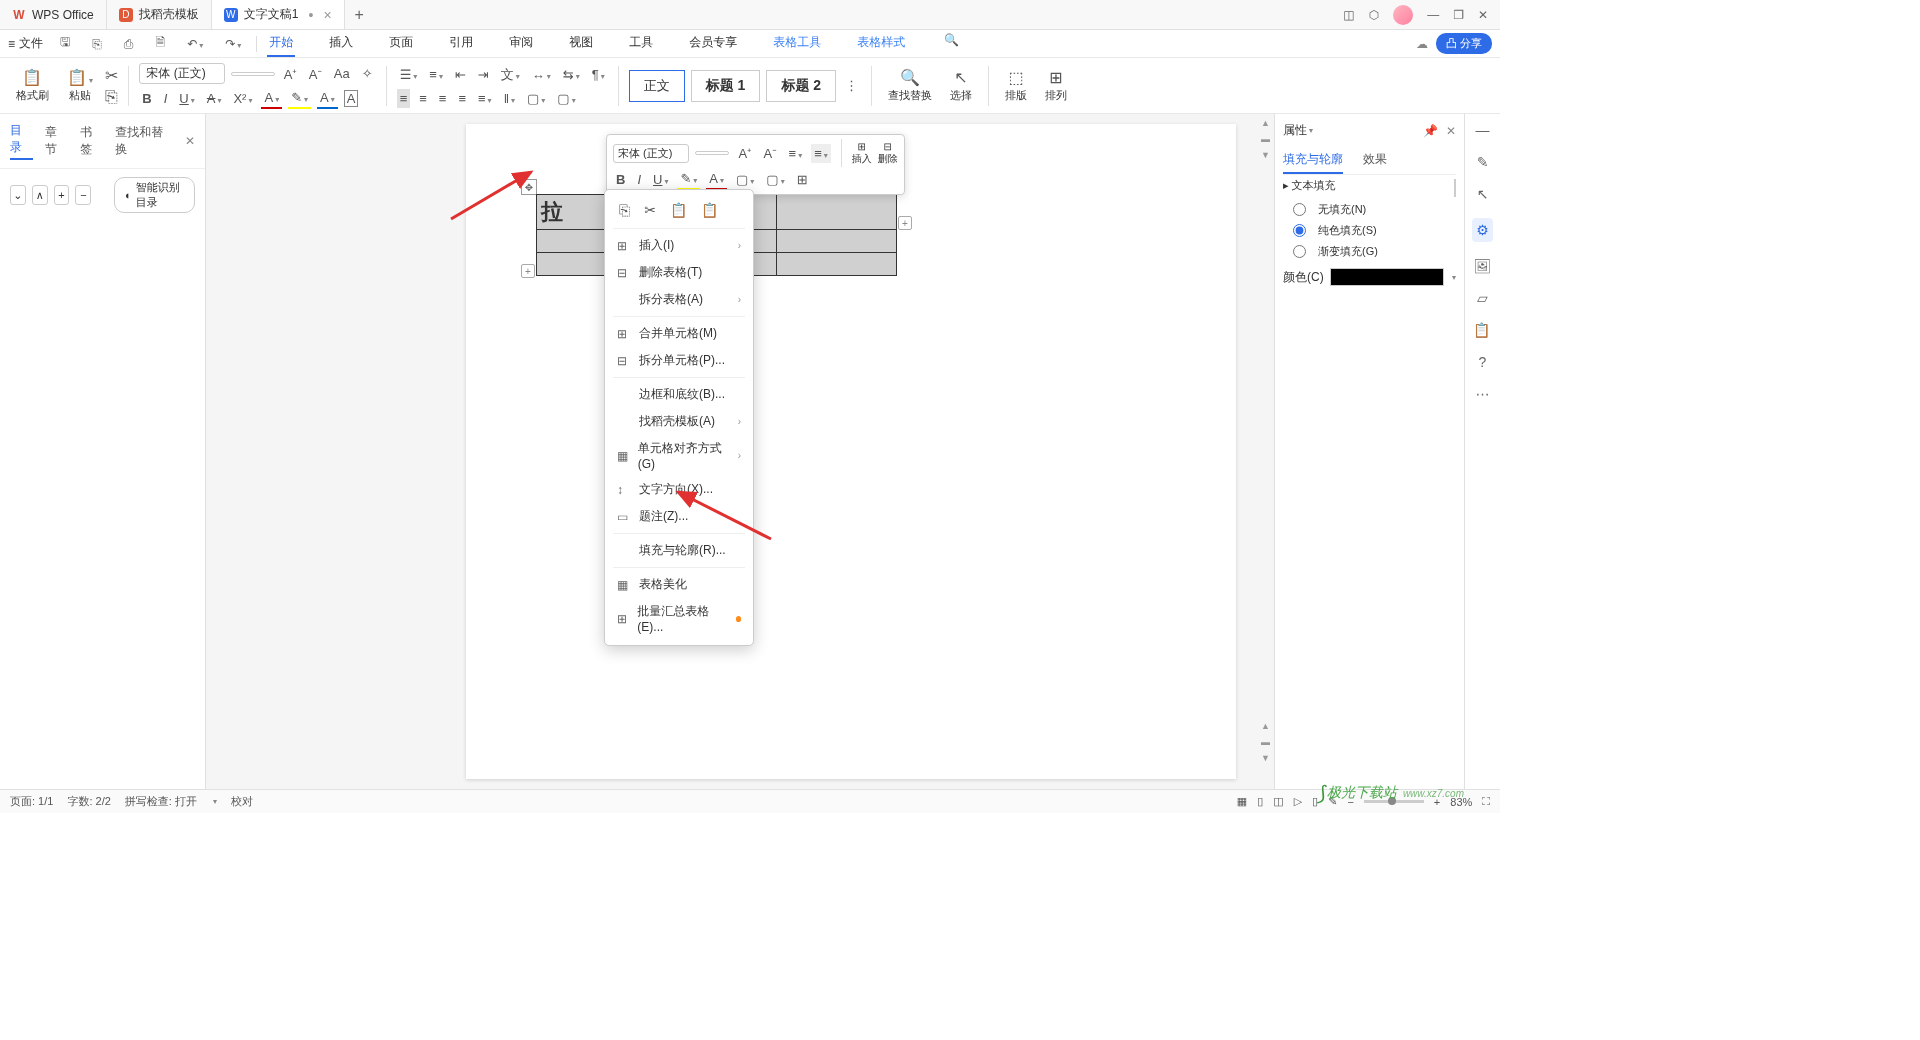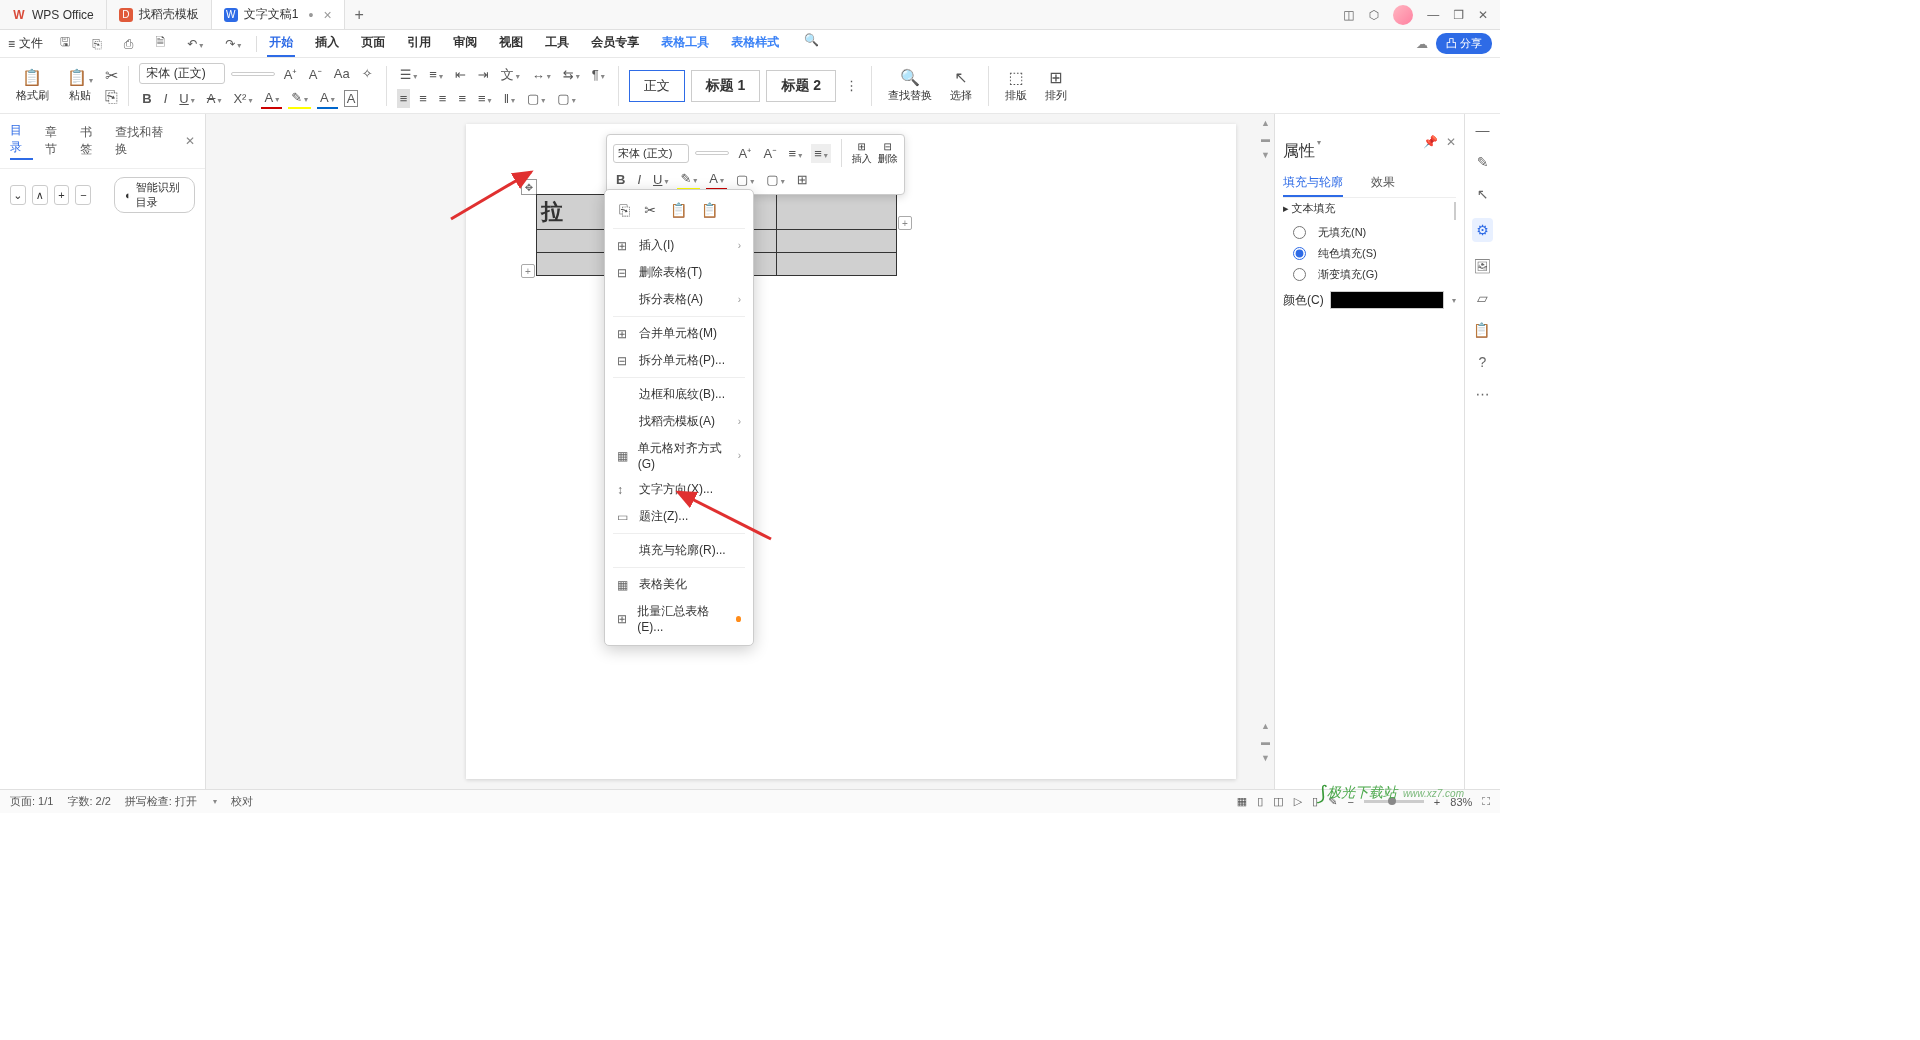--- a/index.html
+++ b/index.html
@@ -16,21 +16,21 @@
 .titlebar-right { margin-left: auto; display: flex; align-items: center; gap: 14px; padding-right: 12px; }
 .titlebar-right span { color: #666; cursor: pointer; }
 .avatar { width: 20px; height: 20px; border-radius: 50%; background: linear-gradient(135deg,#ffb6c1,#ff80a0); }
 
 
 .menubar { height: 28px; display: flex; align-items: center; padding: 0 8px; border-bottom: 1px solid #e8e8e8; gap: 2px; }
 .menu-icon { padding: 3px 5px; color: #555; cursor: pointer; }
 .file-menu { display: flex; align-items: center; gap: 12px; }
 .file-label { display: flex; align-items: center; gap: 4px; }
 .menu-divider { width: 1px; height: 16px; background: #ddd; margin: 0 8px; }
-.menu-items { display: flex; gap: 18px; font-weight: bold; }
+.menu-items { display: flex; gap: 32px; }
 .menu-item { color: #333; cursor: pointer; padding: 4px 2px; }
 .menu-item.active { color: #2e6be6; border-bottom: 2px solid #2e6be6; }
 .menu-item.blue { color: #3b82f6; }
 .menubar-right { margin-left: auto; display: flex; align-items: center; gap: 8px; }
 .share-btn { background: #2e6be6; color: #fff; padding: 3px 10px; border-radius: 10px; font-size: 11px; }
 
 
 .ribbon { height: 56px; display: flex; align-items: center; padding: 4px 10px; border-bottom: 1px solid #e8e8e8; gap: 6px; }
 .ribbon-group { display: flex; flex-direction: column; align-items: center; gap: 1px; padding: 0 6px; }
 .ribbon-sep { width: 1px; height: 40px; background: #e0e0e0; margin: 0 4px; }
@@ -78,24 +78,24 @@
 .ctx-icon { width: 14px; color: #666; font-size: 12px; }
 .ctx-arrow { margin-left: auto; color: #999; font-size: 10px; }
 .ctx-dot { width: 6px; height: 6px; border-radius: 50%; background: #ff8c1a; margin-left: 4px; }
 
 
 .arrow { position: absolute; pointer-events: none; }
 
 
 .rightpanel { width: 190px; border-left: 1px solid #e0e0e0; background: #fff; padding: 4px 8px; font-size: 12px; }
 .rp-header { display: flex; align-items: center; padding: 4px 0; }
-.rp-title { font-size: 16px; margin-top: 19px; }
+.rp-title { font-size: 12px; }
 .rp-pin { margin-left: auto; color: #888; margin-right: 8px; }
 .rp-close { color: #888; }
-.rp-tabs { display: flex; gap: 28px; border-bottom: 1px solid #eee; margin-top: 4px; }
+.rp-tabs { display: flex; gap: 20px; border-bottom: 1px solid #eee; margin-top: 4px; }
 .rp-tab { padding: 4px 0; color: #555; }
 .rp-tab.active { color: #2e6be6; border-bottom: 2px solid #2e6be6; }
 .rp-section { margin-top: 3px; }
 .rp-sec-title { font-size: 11px; color: #333; margin-bottom: 6px; }
 .rp-radio { display: flex; align-items: center; gap: 12px; padding: 3px 0 3px 10px; font-size: 11px; }
 .rp-radio input { accent-color: #2e6be6; }
 .rp-row { display: flex; align-items: center; gap: 6px; margin-top: 6px; }
 .color-swatch { flex: 1; height: 18px; background: #000; border: 1px solid #ccc; }
 .rp-select { flex: 1; border: 1px solid #ccc; border-radius: 3px; padding: 1px 4px; font-size: 11px; }
 .rp-input { width: 42px; border: 1px solid #ccc; border-radius: 3px; padding: 1px 3px; font-size: 11px; text-align: center; }

